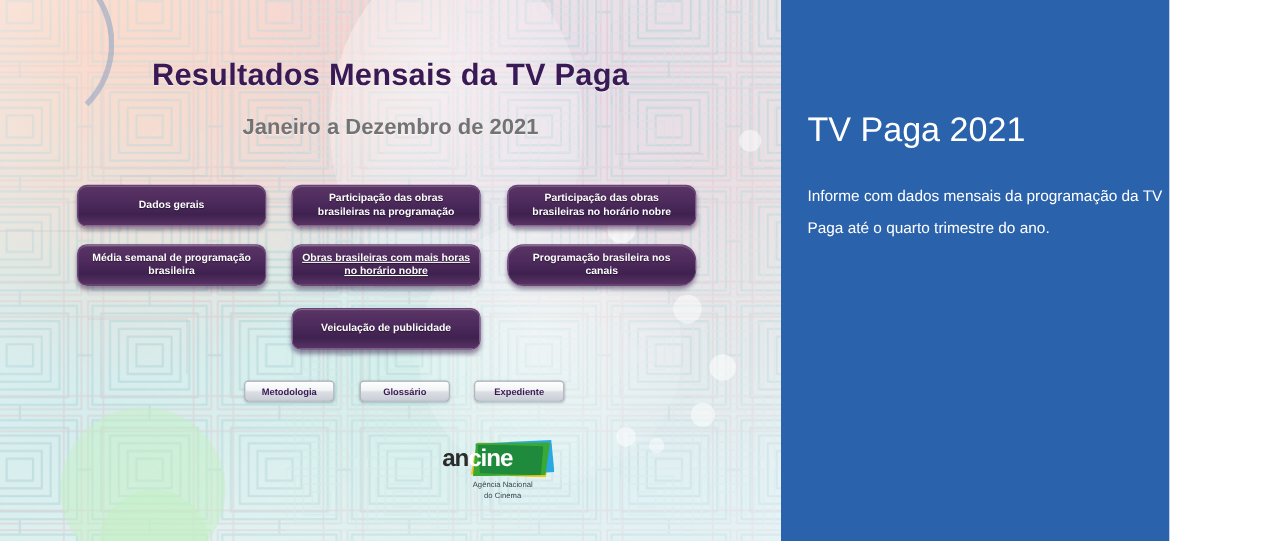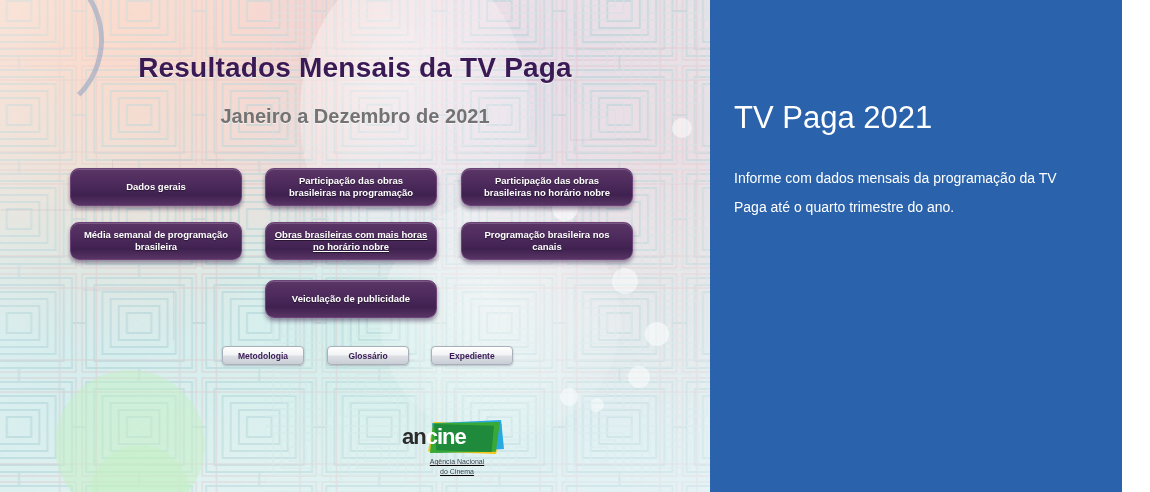--- a/index.html
+++ b/index.html
@@ -6,21 +6,20 @@
   body{
     width:1150px;height:492px;overflow:hidden;
     font-family:"Liberation Sans", sans-serif;
   }
   #page{position:relative;width:1150px;height:492px;overflow:hidden;}
 
   
   #cover{
     position:absolute;left:0;top:0;width:710px;height:492px;overflow:hidden;
     background:#e9f3f5;
-    padding-left:14px;
   }
   
   .wash{position:absolute;inset:0;}
   .wash.w1{
     background:
       radial-gradient(circle at 14% 6%, rgba(250,206,185,.95) 0%, rgba(250,206,185,0) 42%),
       radial-gradient(circle at 40% 2%, rgba(240,200,205,.85) 0%, rgba(240,200,205,0) 38%),
       radial-gradient(circle at 68% 12%, rgba(233,217,232,.8) 0%, rgba(233,217,232,0) 45%),
       radial-gradient(circle at 92% 30%, rgba(236,210,213,.75) 0%, rgba(236,210,213,0) 40%),
       radial-gradient(circle at 8% 55%, rgba(205,235,235,.9) 0%, rgba(205,235,235,0) 45%),
@@ -79,40 +78,40 @@
   .oca-c{width:24px;height:24px;border-radius:50%;border:5px solid #f5c518;box-sizing:border-box;
          border-right-color:transparent;transform:rotate(-45deg);}
   .oca-a{position:relative;width:26px;height:24px;}
   .oca-a i{position:absolute;bottom:0;width:5px;height:24px;background:#3aa94a;display:block;}
   .oca-a i.l{left:2px;transform:skewX(12deg);}
   .oca-a i.r{left:17px;transform:skewX(-12deg);background:#1f7a3a;}
   .oca-a i.d{left:8px;bottom:5px;width:9px;height:5px;background:#3aa94a;transform:rotate(-58deg);}
   .oca-t1{font-size:7.5px;font-weight:bold;color:#2f3a45;letter-spacing:.2px;margin-top:2px;}
   .oca-t2{font-size:6px;color:#3f4a55;letter-spacing:.1px;}
 
-  #ancine-logo{position:absolute;left:402px;top:420px;width:115px;height:58px;text-decoration:underline;}
+  #ancine-logo{position:absolute;left:402px;top:400px;width:115px;height:58px;}
   .anc-wrap{position:relative;width:110px;height:36px;}
   .anc-shape{position:absolute;left:26px;top:0;width:78px;height:36px;}
   .anc-shape span{position:absolute;display:block;}
   .anc-y{left:0;top:2px;width:74px;height:32px;background:#f5c518;
          clip-path:polygon(8% 0,100% 6%,92% 100%,0 92%);}
   .anc-b{left:4px;top:0;width:72px;height:33px;background:#2aa9e0;
          clip-path:polygon(0 10%,96% 0,100% 88%,6% 100%);}
   .anc-g{left:2px;top:2px;width:70px;height:31px;background:#39a935;
          clip-path:polygon(4% 4%,100% 0,94% 96%,0 100%);}
   .anc-dg{left:6px;top:4px;width:60px;height:28px;background:#1f8a3b;
           clip-path:polygon(0 0,100% 6%,96% 100%,4% 94%);}
   .anc-text{position:absolute;left:0;top:4px;font-size:22px;font-weight:bold;
             letter-spacing:-1px;line-height:26px;color:#2b2b2b;z-index:5;}
   .anc-text b.w{color:#ffffff;}
   .anc-t1{font-size:7px;color:#3a4450;text-align:center;width:110px;margin-top:1px;line-height:9px;}
 
   
   #side{
-    position:absolute;left:710px;top:0;width:412px;height:492px;
+    position:absolute;left:710px;top:0;width:353px;height:492px;
     background:#2a62ab;
   }
   .side-title{
     position:absolute;left:24px;top:100px;width:390px;
     color:#fff;font-size:31px;line-height:36px;font-weight:normal;
   }
   .side-desc{
     position:absolute;left:24px;top:164px;width:350px;
     color:#fff;font-size:14px;line-height:29px;
   }
@@ -190,21 +189,21 @@
     <div class="cover-title">Resultados Mensais da TV Paga</div>
     <div class="cover-sub">Janeiro a Dezembro de 2021</div>
 
     <div class="btn-grid">
       <div class="mbtn" style="left:70px;top:168px;width:172px;height:38px;">Dados gerais</div>
       <div class="mbtn" style="left:265px;top:168px;width:172px;height:38px;">Participação das obras brasileiras na programação</div>
       <div class="mbtn" style="left:461px;top:168px;width:172px;height:38px;">Participação das obras brasileiras no horário nobre</div>
 
       <div class="mbtn" style="left:70px;top:222px;width:172px;height:38px;">Média semanal de programação brasileira</div>
       <div class="mbtn" style="left:265px;top:222px;width:172px;height:38px;text-decoration:underline;">Obras brasileiras com mais horas no horário nobre</div>
-      <div class="mbtn" style="left:461px;top:222px;width:172px;height:38px;">Programação brasileira nos canais</div>
+      <div class="mbtn" style="left:461px;top:222px;width:172px;height:38px;border-radius:15px;">Programação brasileira nos canais</div>
 
       <div class="mbtn" style="left:265px;top:280px;width:172px;height:38px;">Veiculação de publicidade</div>
     </div>
 
     <div class="sbtn" style="left:206px;top:346px;width:82px;height:19px;">Metodologia</div>
     <div class="sbtn" style="left:311px;top:346px;width:82px;height:19px;">Glossário</div>
     <div class="sbtn" style="left:415px;top:346px;width:82px;height:19px;">Expediente</div>
 
 
     <div id="ancine-logo">

